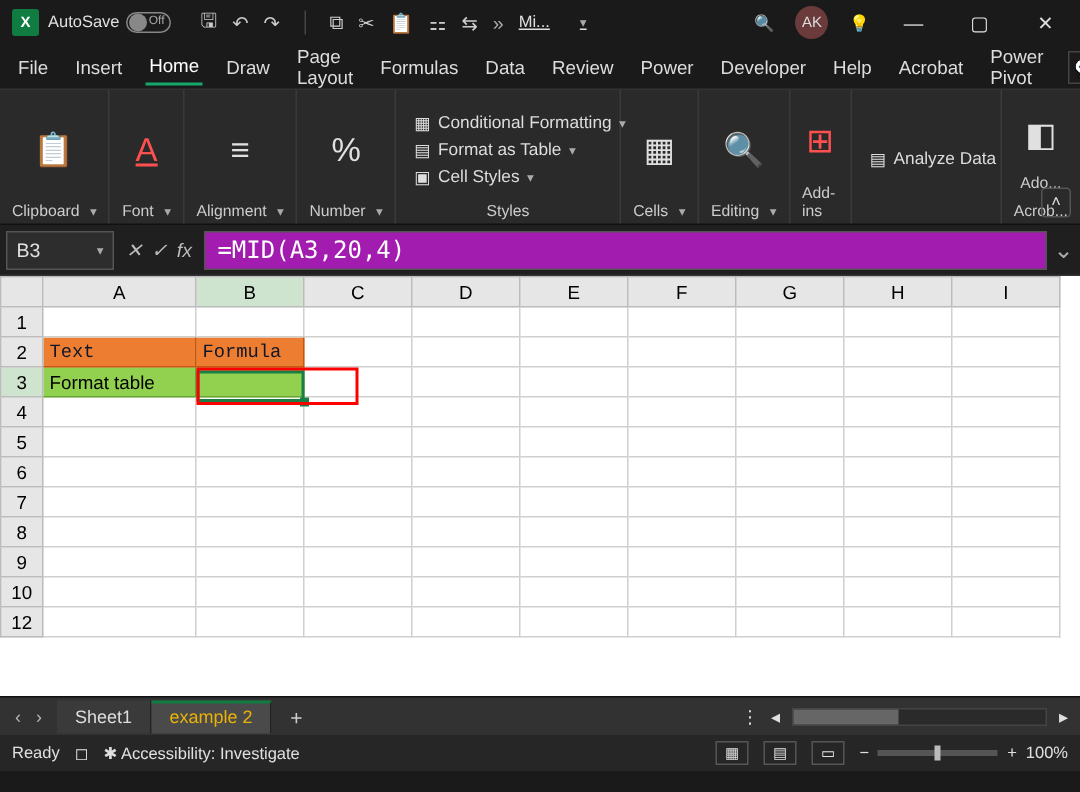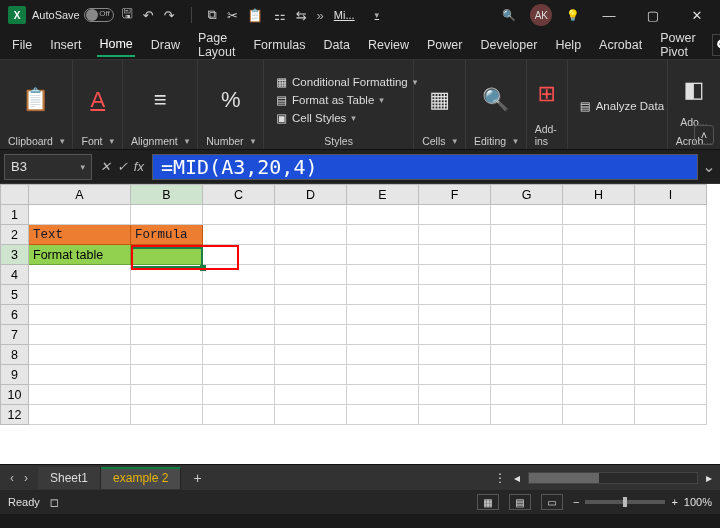--- a/index.html
+++ b/index.html
@@ -1,19 +1,19 @@
 <!DOCTYPE html>
 <html><head>
 <meta charset="utf-8">
 <style>
   * { box-sizing: border-box; margin: 0; padding: 0; font-family: "Segoe UI", Arial, sans-serif; }
   html, body { width: 720px; height: 528px; overflow: hidden; background: #1a1a1a; color: #e0e0e0; }
   .titlebar { height: 30px; background: #1a1a1a; display: flex; align-items: center; font-size: 11px; }
   .titlebar .xl { width:18px; height:18px; background:#107c41; color:#fff; display:flex; align-items:center; justify-content:center; font-weight:bold; font-size:10px; margin:0 6px 0 8px; border-radius:2px;}
-  .autosave { display:flex; align-items:center; gap:4px; margin-right:8px;}
+  .autosave { display:flex; align-items:center; gap:4px; margin-right:20px;}
   .switch { width:30px; height:14px; border:1px solid #888; border-radius:8px; position:relative; display:inline-block;}
   .switch .knob { position:absolute; left:1px; top:0px; width:12px; height:12px; border-radius:50%; background:#888;}
   .switch .off { position:absolute; right:3px; top:0; font-size:8px; color:#aaa;}
   .tb-icons { display:flex; align-items:center; gap:10px; color:#ccc; }
   .tb-icons span { font-size:13px; }
   .sep { width:1px; height:16px; background:#444; margin:0 6px;}
   .tb-spacer { flex:1; }
   .tb-right { display:flex; align-items:center; gap:14px; margin-right:8px; color:#ddd; }
   .avatar { width:22px; height:22px; border-radius:50%; background:#6b3b3b; display:flex; align-items:center; justify-content:center; font-size:10px;}
   .doctitle { display:flex; align-items:center; gap:20px; margin-left:10px;text-decoration:underline; }
@@ -28,24 +28,24 @@
   .group { display:flex; flex-direction:column; align-items:center; justify-content:space-between; border-right:1px solid #3a3a3a; padding:4px 8px 2px 8px; font-size:11px; }
   .group .icons { display:flex; flex-direction:column; align-items:center; gap:2px; flex:1; justify-content:center;}
   .group .label { font-size:10.5px; color:#ccc; display:flex; align-items:center; gap:7px;}
   .big-icon { font-size:22px; }
   .mid { display:flex; flex-direction:column; gap:4px; font-size:11.5px; flex:1; justify-content:center; padding:0 4px;}
   .mid .row { display:flex; align-items:center; gap:5px; color:#ddd; white-space:nowrap;}
   .grp-wide { border-right:1px solid #3a3a3a; display:flex; flex-direction:column; padding:4px 8px 2px 8px;}
   .grp-wide .bottom-label { text-align:center; font-size:10.5px; color:#ccc; margin-top:auto;}
   .ribbon .collapse { position:absolute; right:6px; bottom:4px; width:20px; height:20px; border:1px solid #555; border-radius:3px; display:flex; align-items:center; justify-content:center; font-size:11px;}
   .fbar { height:34px; background:#1f1f1f; display:flex; align-items:center; border-bottom:1px solid #333;}
-  .namebox { width:88px; height:26px; margin-left:4px; background:#2d2d2d; border:1px solid #555; display:flex; align-items:center; padding:0 6px; font-size:13px; justify-content:space-between;}
+  .namebox { width:72px; height:26px; margin-left:4px; background:#2d2d2d; border:1px solid #555; display:flex; align-items:center; padding:0 6px; font-size:13px; justify-content:space-between;}
   .fx-icons { display:flex; align-items:center; gap:6px; margin:0 8px; color:#bbb; font-size:13px; font-style:italic;}
   .fx-icons .fx { font-style:italic;}
-  .formula { flex:1; height:26px; background:#1d4ed8; border:1px solid #555; display:flex; align-items:center; padding:0 8px; font-size:20px; color:#fff; font-family:Consolas, monospace;}
+  .formula { flex:1; height:26px; background:#a21caf; border:1px solid #555; display:flex; align-items:center; padding:0 8px; font-size:16px; color:#fff; font-family:Consolas, monospace;}
   .fbar .exp { width:22px; text-align:center; color:#aaa;}
   .sheet { flex:1; background:#fff; color:#000; position:relative; overflow:hidden; height:280px;}
   .grid { border-collapse:collapse; table-layout:fixed; }
   .grid th, .grid td { border:1px solid #d0d0d0; font-size:12.5px; font-weight:normal; }
   .grid .corner { width:28px; height:20px; background:#e6e6e6; border:1px solid #bcbcbc;}
   .grid .colh { height:20px; background:#e6e6e6; text-align:center; border:1px solid #bcbcbc;}
   .grid .colh.sel { background:#cfe4cf; }
   .grid .rowh { width:28px; background:#e6e6e6; text-align:center; border:1px solid #bcbcbc;}
   .grid .rowh.sel { background:#cfe4cf; }
   .grid td.cell { height:20px; background:#fff; padding:0 4px; text-align:left; vertical-align:middle;}
@@ -415,20 +415,21 @@
     <div class="hscroll">
         <div class="thumb"></div>
       </div>
     <span>▸</span>
   </div>
 </div>
 
 <div class="status">
   <span>Ready</span>
   <span>◻</span>
+  <span>✱ <span>Accessibility: Investigate</span></span>
   <div class="right">
     <div class="viewbtn">▦</div>
     <div class="viewbtn">▤</div>
     <div class="viewbtn">▭</div>
     <div class="zoom">
       <span>−</span>
       <div class="ztrack">
           <div class="zthumb"></div>
         </div>
       <span>+</span>

